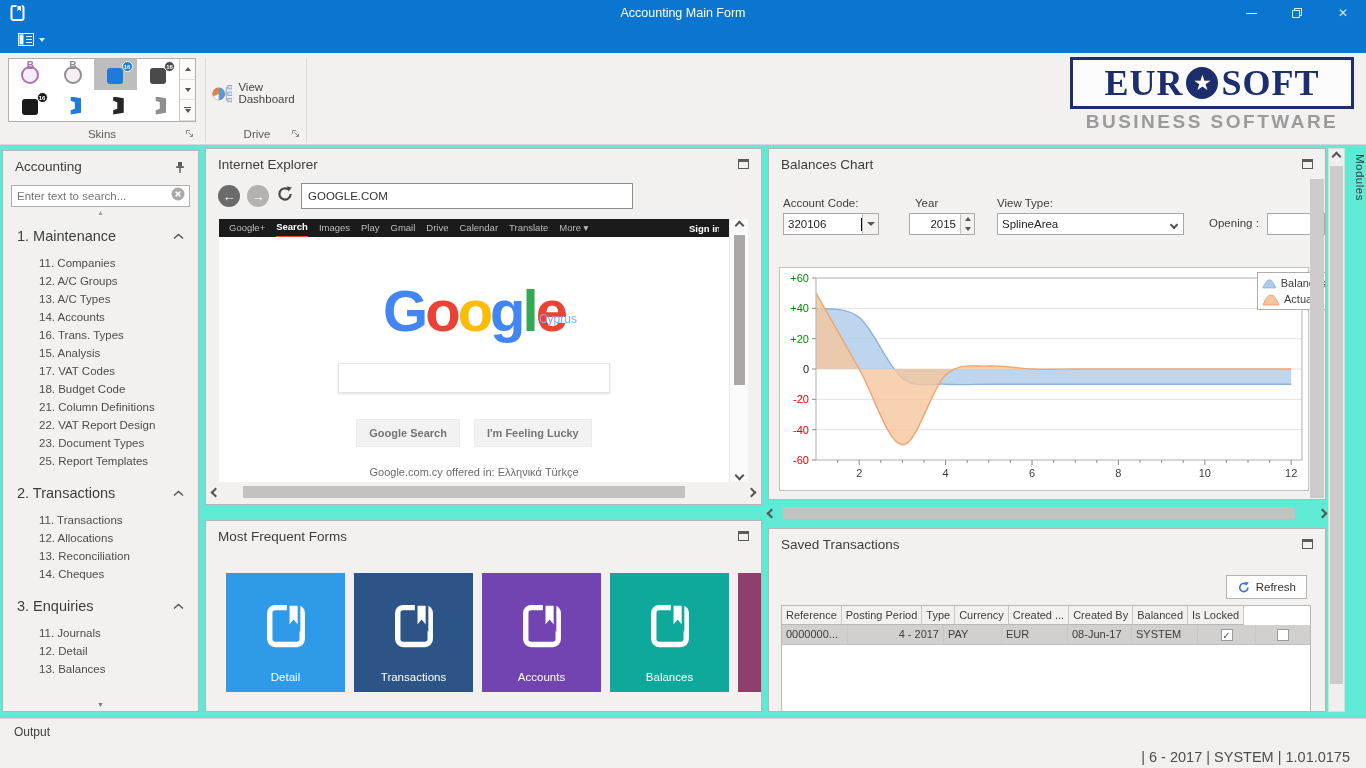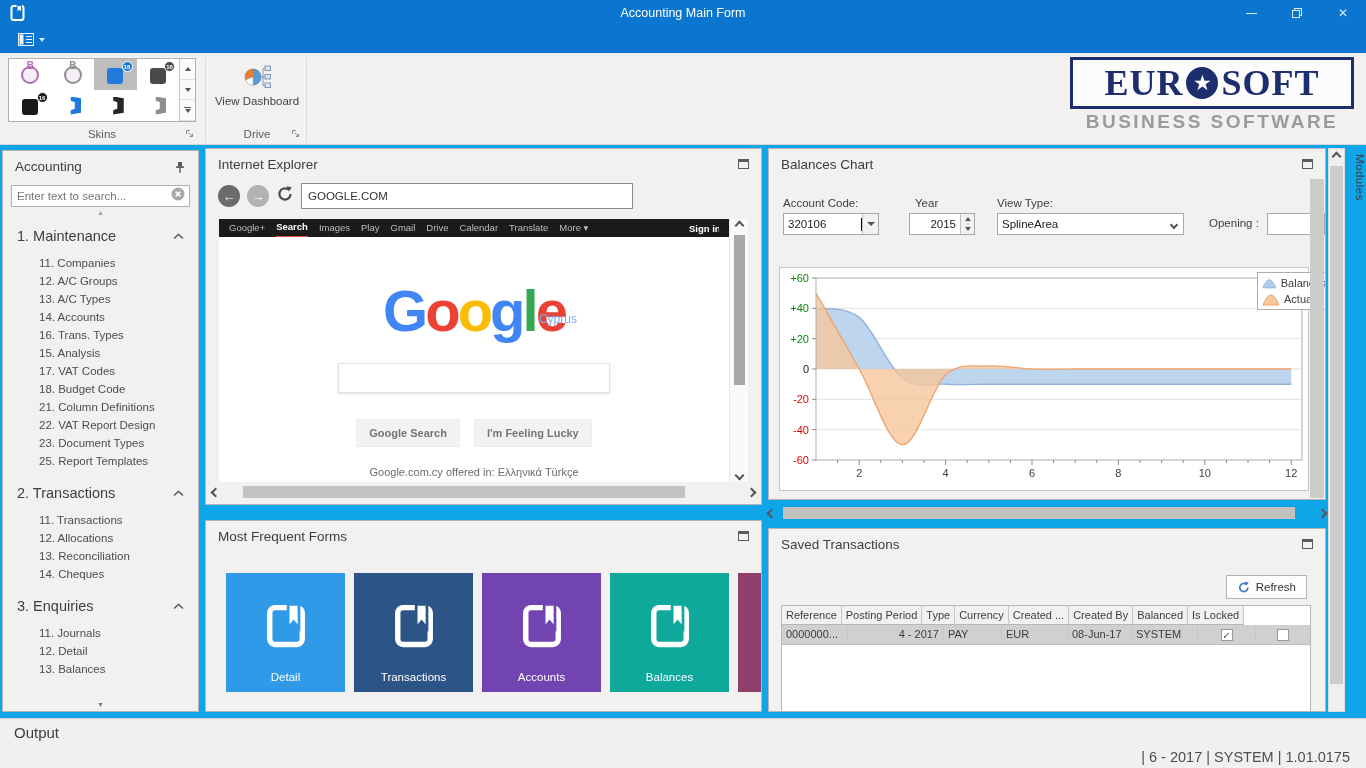--- a/index.html
+++ b/index.html
@@ -1,18 +1,18 @@
 <!DOCTYPE html>
 <html><head>
 <meta charset="utf-8">
 <style>
   *{box-sizing:border-box;margin:0;padding:0}
   html,body{width:1366px;height:768px}
   body{font-family:"Liberation Sans",sans-serif;background:#efedec;overflow:hidden}
-  #app{position:relative;width:1366px;height:768px;background:#0ea5e9}
+  #app{position:relative;width:1366px;height:768px;background:#5eead4}
 
   
   .titlebar{position:absolute;left:0;top:0;width:1366px;height:26px;background:#0b76cf;display:flex;align-items:center}
   .titlebar .app-icon{position:absolute;left:9px;top:4px;width:18px;height:18px}
   .titlebar .title{flex:1;text-align:center;color:#fff;font-size:12.5px}
   .win-btns{position:absolute;right:0;top:0;height:26px;display:flex}
   .win-btn{width:46px;height:26px;display:flex;align-items:center;justify-content:center;color:#dce9f5;font-size:12px;cursor:pointer}
   .min-glyph{width:11px;height:1px;background:#dce9f5;display:block}
 
   .qat-row{position:absolute;left:0;top:26px;width:1366px;height:27px;background:#0b76cf;display:flex;align-items:center}
@@ -32,21 +32,21 @@
   .skin[data-variant="badge"] .skin-glyph{position:absolute;right:4px;top:2px;width:11px;height:11px;border-radius:50%;background:var(--c);border:1px solid #fff;color:#fff;font-size:6px;font-weight:bold;display:flex;align-items:center;justify-content:center}
   .skin[data-variant="office"] .skin-shape{width:17px;height:18px;background:var(--c);clip-path:polygon(38% 0%,100% 10%,100% 90%,38% 100%,38% 76%,62% 68%,62% 32%,38% 24%)}
   .gallery-scroll{width:16px;border-left:1px solid #c6c5c3;display:flex;flex-direction:column}
   .gs-btn{flex:1;display:flex;align-items:center;justify-content:center;flex-direction:column;gap:1px;border-bottom:1px solid #e0dfdd;cursor:pointer;background:#fbfaf9}
   .tri-up{width:0;height:0;border-left:3.5px solid transparent;border-right:3.5px solid transparent;border-bottom:4.5px solid #555}
   .tri-down{width:0;height:0;border-left:3.5px solid transparent;border-right:3.5px solid transparent;border-top:4.5px solid #555}
   .gs-bar{width:7px;height:1.5px;background:#555}
   .group-label{position:absolute;top:72px;height:18px;display:flex;align-items:center;justify-content:center;color:#5c5b59;font-size:11.5px}
   .group-label .launcher{position:absolute;right:2px;bottom:3px;cursor:pointer}
   .ribbon-sep{position:absolute;top:5px;width:1px;height:85px;background:#dddcda}
-  .view-dashboard{position:absolute;left:212px;top:5px;width:90px;height:64px;display:flex;flex-direction:column;align-items:center;justify-content:flex-start;gap:6px;padding-top:6px;cursor:pointer;color:#444;font-size:11.5px}
+  .view-dashboard{position:absolute;left:212px;top:5px;width:90px;height:64px;display:flex;align-items:center;justify-content:flex-start;gap:6px;padding-top:6px;cursor:pointer;color:#444;font-size:11.5px}
 
   
   .logo{position:absolute;right:12px;top:4px;width:284px;text-align:center}
   .logo-box{border:3px solid #1c2e6e;background:#fcfcfc;padding:1px 8px;display:flex;align-items:center;justify-content:center;gap:2px}
   .logo-text{font-family:"Liberation Serif",serif;font-weight:bold;font-size:36px;color:#1c2e6e;letter-spacing:1px;line-height:44px}
   .logo-star{width:32px;height:32px;border-radius:50%;background:#1c2e6e;color:#fff;font-size:21px;display:flex;align-items:center;justify-content:center;margin:0 1px}
   .logo-sub{margin-top:2px;color:#9b9b9b;font-weight:bold;font-size:19px;letter-spacing:2.5px}
 
   
   .panel{position:absolute;background:#f2f1f0;border:1px solid #b7b5b3;overflow:hidden}
@@ -136,21 +136,21 @@
   .c0{width:66px}.c1{width:96px;text-align:right}.c2{width:58px;text-align:left}.c3{width:66px}.c4{width:64px}.c5{width:66px}.c6{width:58px;text-align:center}.c7{width:54px;text-align:center;border-right:none}
   .grid-filler{height:66px}
   .cb{display:inline-block;width:12px;height:12px;background:#fff;border:1px solid #9a9998;font-size:10px;line-height:11px;color:#555;text-align:center;vertical-align:middle}
 
   
   .main-vscroll{position:absolute;left:1328px;top:148px;width:17px;height:564px;background:#f0efee;border:1px solid #dcdbd9;display:flex;flex-direction:column;align-items:center;padding-top:4px}
   .main-vthumb{width:13px;height:518px;background:#cdccca;margin-top:6px}
   .modules-tab{position:absolute;left:1347px;top:150px;width:19px;height:200px;writing-mode:vertical-rl;font-size:11.5px;color:#3e3e3e;letter-spacing:.5px;cursor:pointer;padding-top:4px}
 
   
-  .output-bar{position:absolute;left:0;top:718px;width:1366px;height:27px;border-top:1px solid #d2d1cf;display:flex;align-items:center;padding:0 14px;font-size:15px;color:#3e3e3e;background:#f1f0ef}
+  .output-bar{position:absolute;left:0;top:718px;width:1366px;height:27px;border-top:1px solid #d2d1cf;display:flex;align-items:center;padding:0 14px;font-size:12px;color:#3e3e3e;background:#f1f0ef}
   .status-bar{position:absolute;left:0;top:745px;width:1366px;height:23px;display:flex;align-items:center;justify-content:flex-end;padding:0 16px;font-size:14.5px;color:#4d4d4d;background:#f1f0ef}
 </style>
 </head>
 <body>
 
 <div id="app">
 
   <div class="titlebar">
     <span class="app-icon">
       <svg width="18" height="18" viewBox="0 0 18 18">

